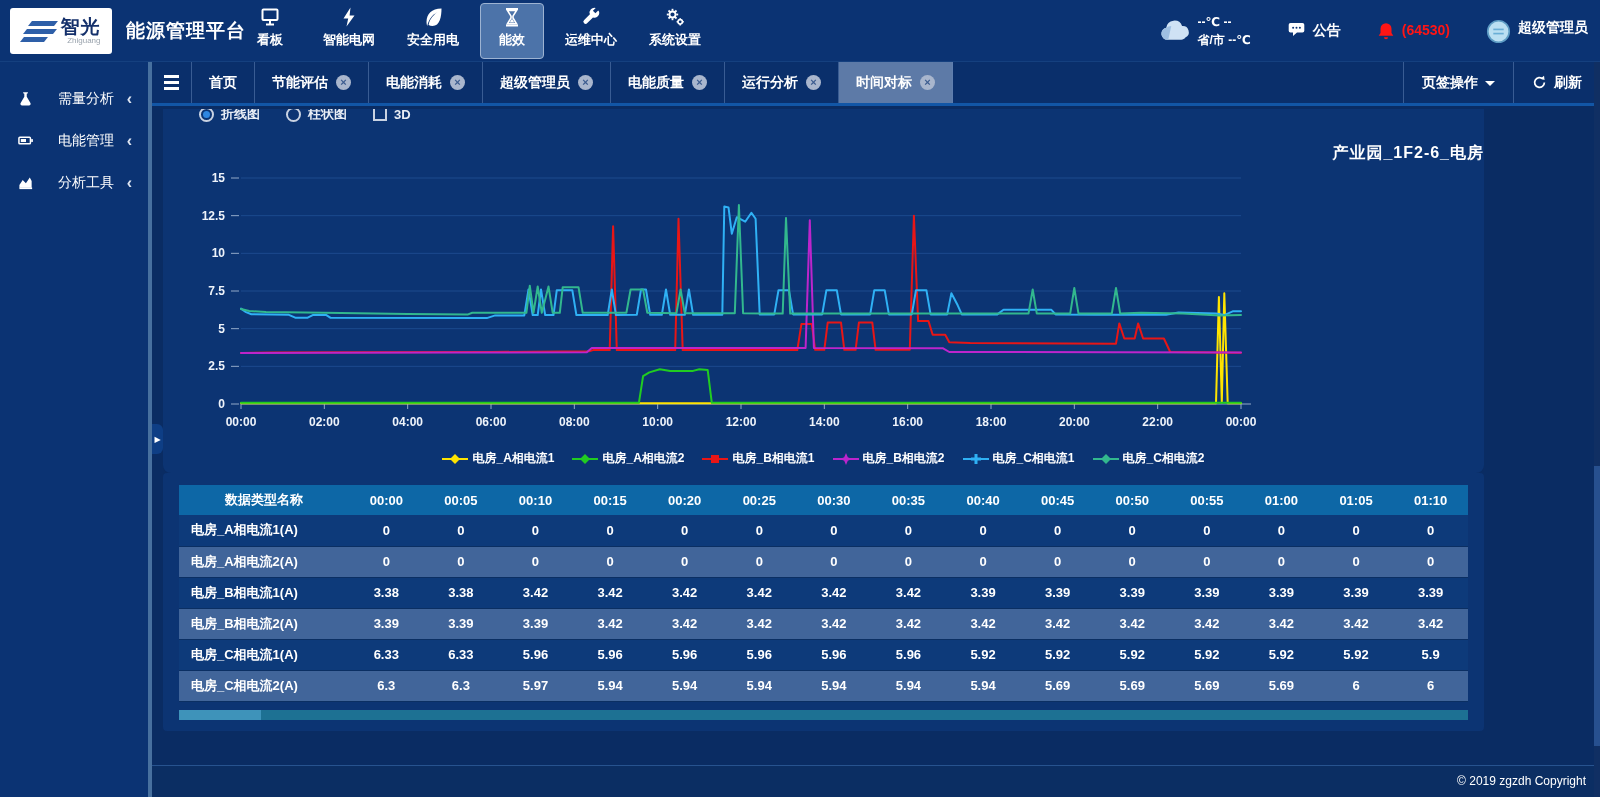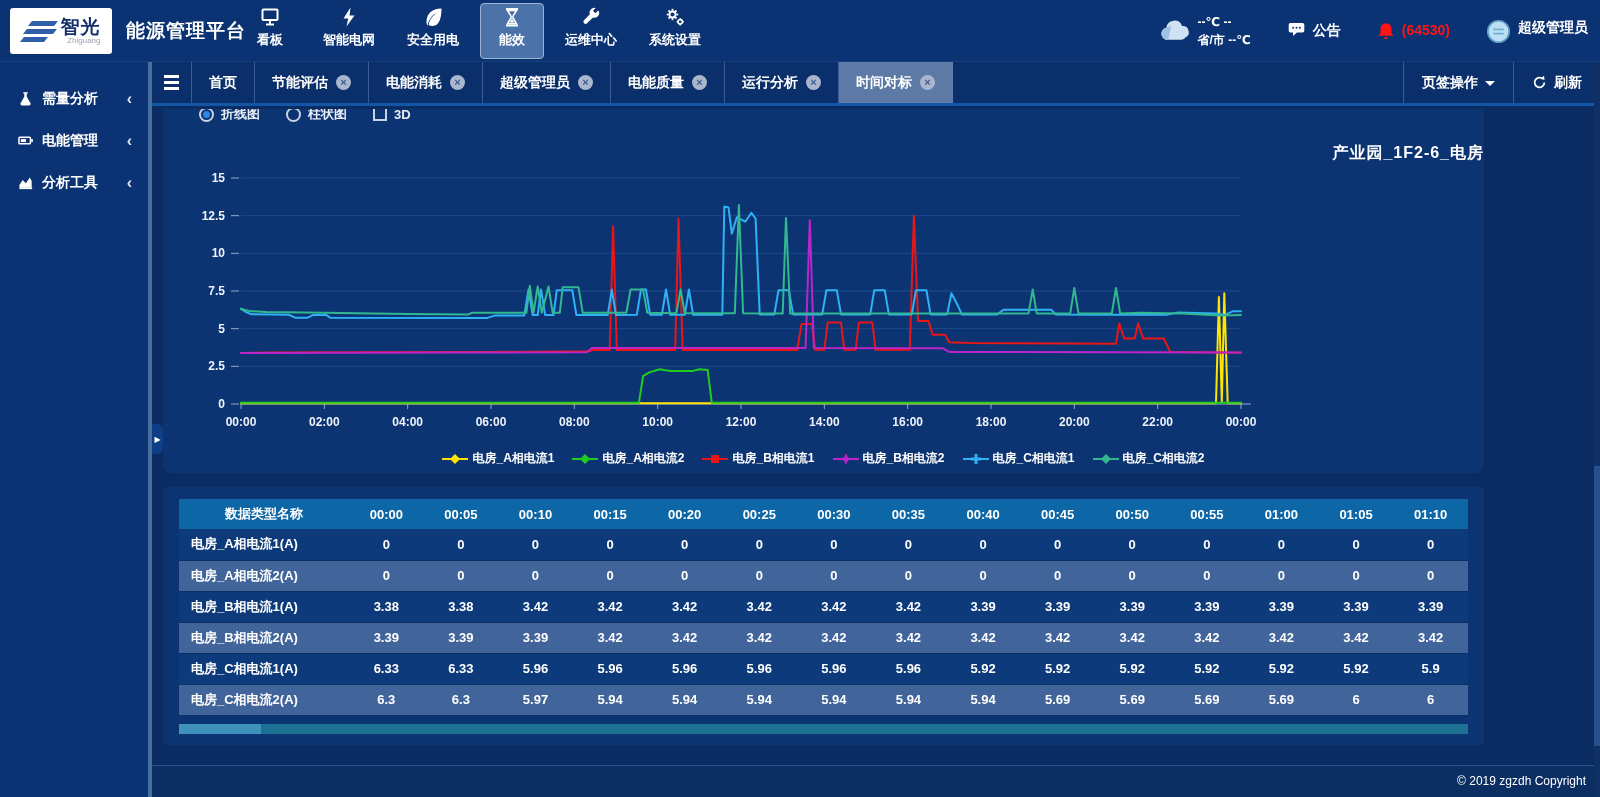--- a/index.html
+++ b/index.html
@@ -31,21 +31,21 @@
   .nav-label{font-size:13px;font-weight:bold;white-space:nowrap}
   .header-right{position:absolute;right:12px;top:0;height:62px;display:flex;align-items:center;gap:36px}
   .weather{display:flex;align-items:center;gap:6px}
   .weather-lines{display:flex;flex-direction:column;line-height:1.5;font-size:12px;font-weight:bold}
   .hr-item{display:flex;gap:7px;font-size:14px;font-weight:bold;cursor:pointer;white-space:nowrap}
   .alarm-count{color:var(--alert_red,#ff1515)}
   
   .sidebar{position:absolute;left:0;top:62px;width:148px;bottom:0;background:var(--header_bg,#0b3373)}
   .side-item{height:42px;display:flex;align-items:center;padding-left:18px;cursor:pointer}
   .side-item:first-child{margin-top:16px}
-  .side-label{font-size:14px;font-weight:bold;margin-left:8px}
+  .side-label{font-size:14px;font-weight:normal;margin-left:24px}
   .side-arrow{margin-left:auto;margin-right:16px;font-size:16px;font-weight:bold;color:#dfe6f2}
   
   .main{position:absolute;left:148px;top:62px;right:0;bottom:0;border-left:4px solid var(--divider,#47709f)}
   .tabbar{height:44px;background:var(--tabbar_bg,#0a2f6b);border-bottom:3px solid var(--tabbar_line,#1256a6);
     display:flex;align-items:stretch}
   .tab-menu{width:40px;display:flex;align-items:center;justify-content:center;border-right:1px solid rgba(96,130,180,.55);cursor:pointer}
   .tab-menu-bars{display:flex;flex-direction:column;gap:3px}
   .tab-menu-bars i{display:block;width:15px;height:3px;background:#fff}
   .tab{display:flex;align-items:center;gap:8px;padding:0 17px;font-size:14px;font-weight:bold;
     border-right:1px solid rgba(96,130,180,.55);cursor:pointer;white-space:nowrap}
@@ -61,21 +61,21 @@
   .chart-card{width:1321px;height:364px;background:var(--card_bg,#0c3473);border-radius:0 0 8px 8px;overflow:hidden}
   .chart-controls{display:flex;align-items:center;gap:26px;margin:-8px 0 16px 36px;height:26px}
   .ctrl-item{display:flex;align-items:center;gap:7px;font-size:13px;font-weight:bold;color:#e8edf5;cursor:pointer}
   .radio{width:15px;height:15px;border-radius:50%;border:2px solid #c9d2e2;display:inline-block;position:relative;background:transparent}
   .radio.checked::after{content:'';position:absolute;left:2px;top:2px;width:7px;height:7px;border-radius:50%;background:#2f86e0}
   .cbox{width:14px;height:14px;border:2px solid #c9d2e2;display:inline-block}
   .chart-title{text-align:right;font-size:16px;font-weight:bold;letter-spacing:1px;margin-top:2px}
   .legend{display:flex;justify-content:center;gap:18px;margin-top:0}
   .legend-item{display:flex;align-items:center;gap:4px;font-size:12px;font-weight:bold;cursor:pointer}
   
-  .table-card{width:1321px;margin-top:14px;background:var(--card_bg,#0c3473);border-radius:4px;padding:12px 16px;height:258px}
+  .table-card{width:1321px;background:var(--card_bg,#0c3473);border-radius:4px;padding:12px 16px;height:258px}
   table{width:100%;border-collapse:collapse;table-layout:fixed}
   th,td{font-size:13px;font-weight:bold;height:31px;text-align:center;overflow:hidden;white-space:nowrap}
   thead th{background:var(--table_header_bg,#0d67a6);height:30px}
   col.name-col{width:170px}
   td.name-cell{text-align:left;padding-left:12px}
   tr.row-dark td{background:var(--row_dark,#0d3a7a)}
   tr.row-light td{background:var(--row_light,#41659a)}
   tbody tr td{border-bottom:1px solid #0b2f63}
   .hscroll{margin-top:8px;height:10px;background:var(--scroll_track,#1d7193);position:relative}
   .hscroll .hthumb{position:absolute;left:0;top:0;height:10px;width:82px;background:var(--scroll_thumb,#3e93ba)}

